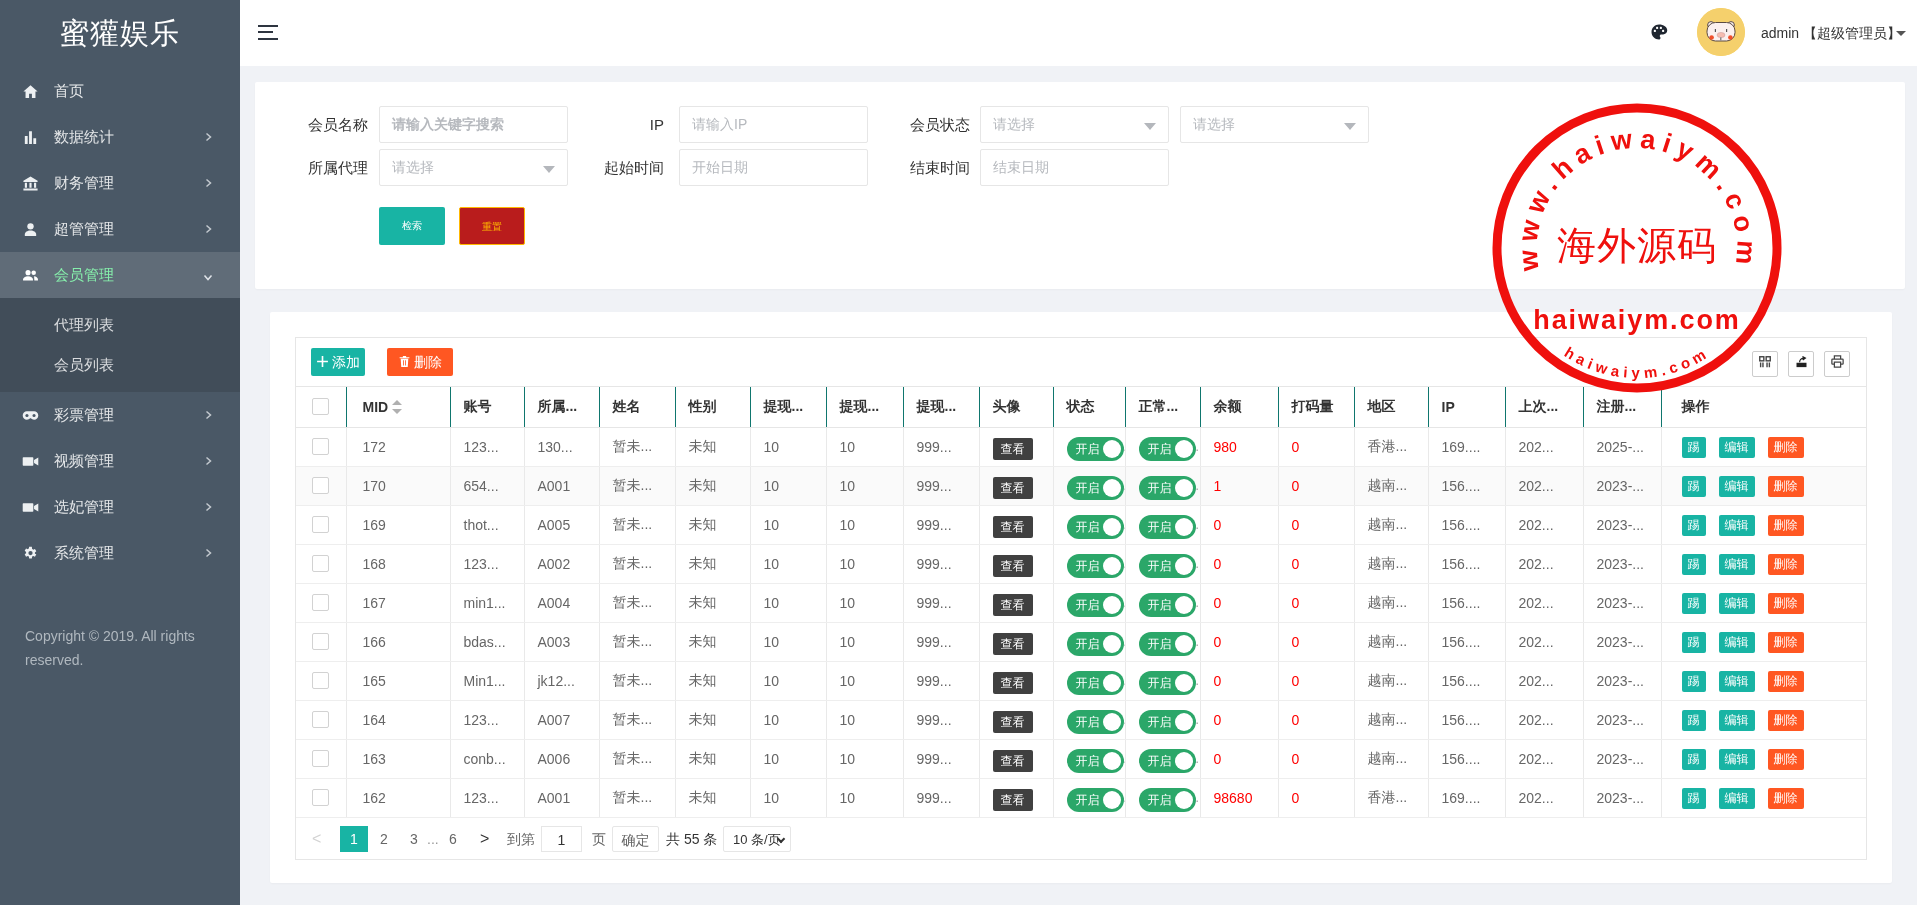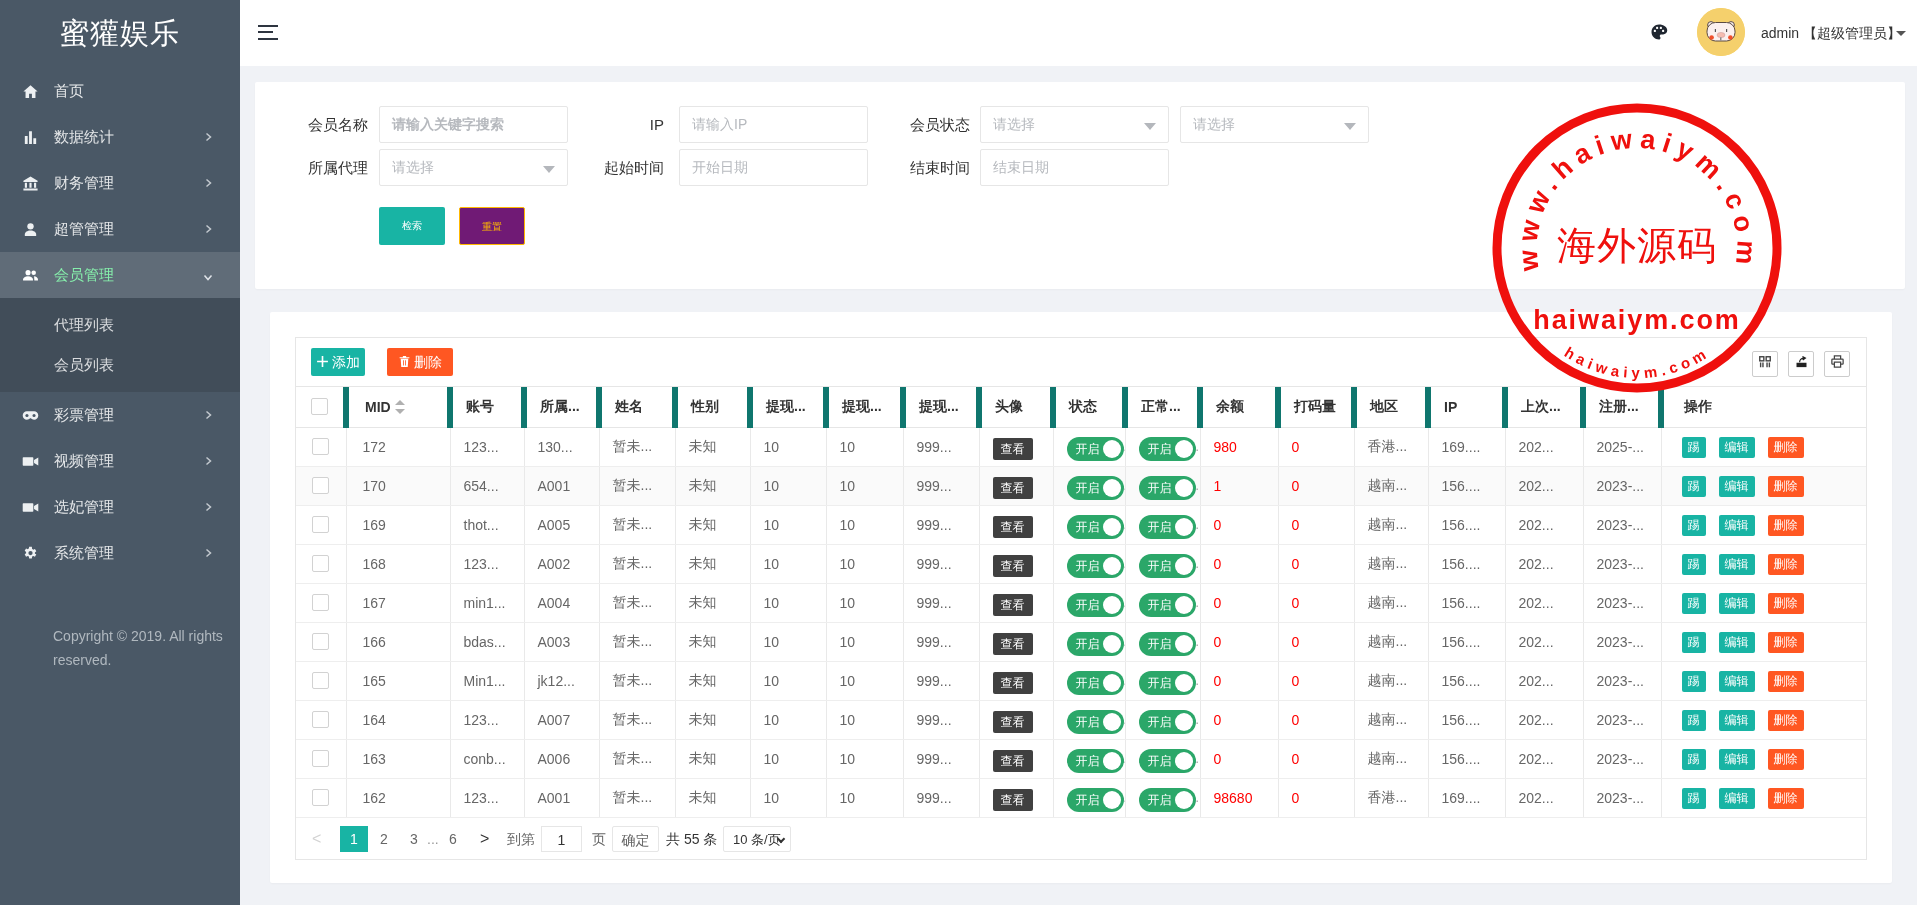--- a/index.html
+++ b/index.html
@@ -6,42 +6,42 @@
 html,body { width:1917px; height:905px; overflow:hidden; font-family:"Liberation Sans", sans-serif; background:#f0f2f6; }
 
 #sidebar { position:absolute; left:0; top:0; width:240px; height:905px; background:#4a5866; z-index:5; }
 #logo { height:66px; line-height:66px; text-align:center; color:#fff; font-size:29px; font-weight:500; letter-spacing:1px; }
 .mi { position:relative; height:46px; line-height:46px; color:rgba(255,255,255,.85); font-size:15px; padding-left:54px; }
 .mi .ic { position:absolute; left:22px; top:15px; width:17px; height:17px; }
 .mi .arr { position:absolute; right:26px; top:17px; width:12px; height:12px; }
 .mi.act { background:rgba(255,255,255,.12); color:#86efac; }
 #submenu { background:rgba(0,0,0,.12); padding:7px 0; }
 .smi { height:40px; line-height:40px; color:rgba(255,255,255,.8); font-size:15px; padding-left:54px; }
-#copy { position:absolute; left:25px; top:624px; width:180px; color:#b0b8bf; font-size:14px; line-height:24px;margin-left:28px; }
+#copy { position:absolute; left:25px; top:624px; width:180px; color:#b0b8bf; font-size:14px; line-height:24px; }
 
 #header { position:absolute; left:240px; top:0; width:1677px; height:66px; background:#fff; z-index:4; }
 .hline { position:absolute; left:18px; height:2px; background:#2e3540; }
 #pal { position:absolute; left:1410px; top:23px; }
 #avatar { position:absolute; left:1457px; top:8px; width:48px; height:48px; border-radius:50%; background:#f7cf5a; overflow:hidden; }
 #adm { position:absolute; left:1521px; top:0; height:66px; line-height:66px; font-size:14px; color:#333; }
 #caret { position:absolute; left:1656px; top:31px; width:0; height:0; border-left:5px solid transparent; border-right:5px solid transparent; border-top:5px solid #555; }
 
 #fcard { position:absolute; left:255px; top:82px; width:1650px; height:207px; background:#fff; border-radius:2px; box-shadow:0 1px 2px rgba(0,0,0,.03); }
 .flb { position:absolute; height:37px; line-height:37px; text-align:right; font-size:15px; color:#333; }
 .fin { position:absolute; width:189px; height:37px; border:1px solid #e6e6e6; border-radius:2px; background:#fff; line-height:35px; padding-left:12px; font-size:14px; color:#b6b9be; }
 .fsel:after { content:""; position:absolute; right:12px; top:16px; border-left:6px solid transparent; border-right:6px solid transparent; border-top:7px solid #b4b7bc; }
 .fbtn { position:absolute; width:66px; height:38px; border-radius:2px; text-align:center; line-height:38px; font-size:10px; }
 
 #tcard { position:absolute; left:270px; top:312px; width:1622px; height:571px; background:#fff; border-radius:2px; box-shadow:0 1px 2px rgba(0,0,0,.03); }
 #tbox { position:absolute; left:25px; top:25px; width:1572px; height:523px; border:1px solid #e6e6e6; }
 #toolbar { position:relative; height:49px; border-bottom:1px solid #e6e6e6; }
 .tbtn { position:absolute; top:10px; height:28px; line-height:28px; border-radius:2px; color:#fff; font-size:14px; text-align:center; }
 .icbtn { position:absolute; top:13px; width:26px; height:26px; border:1px solid #ccc; border-radius:2px; background:#fff; text-align:center; line-height:24px; }
 table { border-collapse:collapse; table-layout:fixed; width:1570px; }
-th { height:40px; font-size:14px; color:#333; font-weight:bold; text-align:left; padding-left:13px; border-bottom:1px solid #e6e6e6; border-right:6px solid #0f766e; background:#fff; white-space:nowrap; overflow:hidden; }
+th { height:40px; font-size:14px; color:#333; font-weight:bold; text-align:left; padding-left:13px; border-bottom:1px solid #e6e6e6; border-right:1px solid #0f766e; background:#fff; white-space:nowrap; overflow:hidden; }
 td { height:39px; font-size:14px; color:#666; text-align:left; padding-left:13px; border-bottom:1px solid #eee; border-right:1px solid #e9e9e9; white-space:nowrap; overflow:hidden; }
 th:last-child, td:last-child { border-right:none; }
 tr.even td { background:#fafafa; }
 .ck { display:block; margin:0 auto; width:17px; height:17px; border:1px solid #d2d2d2; border-radius:2px; background:#fff; }
 td.ckc, th.ckc { padding-left:0; }
 .red { color:#ff0000; }
 .vbtn { position:relative; top:2px; display:inline-block; width:40px; height:22px; line-height:22px; background:#404040; color:#fff; font-size:12px; text-align:center; border-radius:2px; }
 .sw { position:relative; top:2px; display:inline-block; width:57px; height:24px; background:#2ba769; border-radius:12px; color:#fff; font-size:12px; line-height:24px; padding-left:9px; vertical-align:middle; }
 .sw:after { content:""; position:absolute; right:3px; top:3px; width:18px; height:18px; border-radius:50%; background:#fff; }
 .dot { color:#999; font-size:12px; }
@@ -151,21 +151,21 @@
   <div class="flb" style="left:600px;top:24px;width:115px;">会员状态</div>
   <div class="fin fsel" style="left:725px;top:24px;">请选择</div>
   <div class="fin fsel" style="left:925px;top:24px;">请选择</div>
   <div class="flb" style="left:0;top:67px;width:113px;">所属代理</div>
   <div class="fin fsel" style="left:124px;top:67px;">请选择</div>
   <div class="flb" style="left:300px;top:67px;width:109px;">起始时间</div>
   <div class="fin" style="left:424px;top:67px;">开始日期</div>
   <div class="flb" style="left:600px;top:67px;width:115px;">结束时间</div>
   <div class="fin" style="left:725px;top:67px;">结束日期</div>
   <div class="fbtn" style="left:124px;top:125px;background:#18b4a4;color:#fff;">检索</div>
-  <div class="fbtn" style="left:204px;top:125px;background:#701a75;border:1px solid #ffb800;color:#ffb800;">重置</div>
+  <div class="fbtn" style="left:204px;top:125px;background:#b91c1c;border:1px solid #ffb800;color:#ffb800;">重置</div>
 </div>
 <div id="tcard">
   <div id="tbox">
     <div id="toolbar">
       <div class="tbtn" style="left:15px;width:54px;background:#18b4a4;"><svg width="13" height="13" viewBox="0 0 24 24" fill="#fff" style="vertical-align:-1px;margin-right:3px;">
             <path d="M10.5 2h3v8.5H22v3h-8.5V22h-3v-8.5H2v-3h8.5z"></path>
           </svg>添加</div>
       <div class="tbtn" style="left:91px;width:66px;background:#ff5722;"><svg width="13" height="13" viewBox="0 0 24 24" fill="#fff" style="vertical-align:-1px;margin-right:3px;">
             <path d="M9 2h6v2h6v2H3V4h6zM5 7h14l-1 15H6zM9.5 9.5v10h1.5v-10zM13 9.5v10h1.5v-10z"></path>
           </svg>删除</div>

